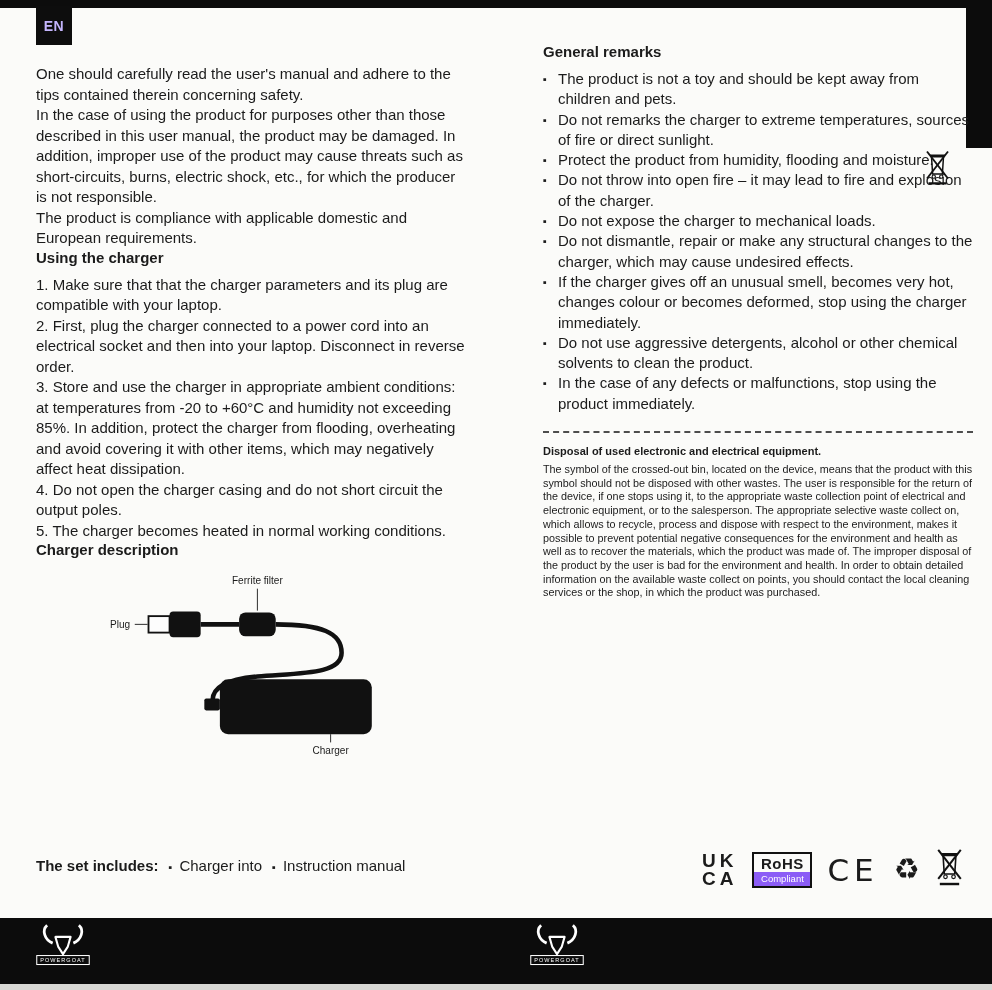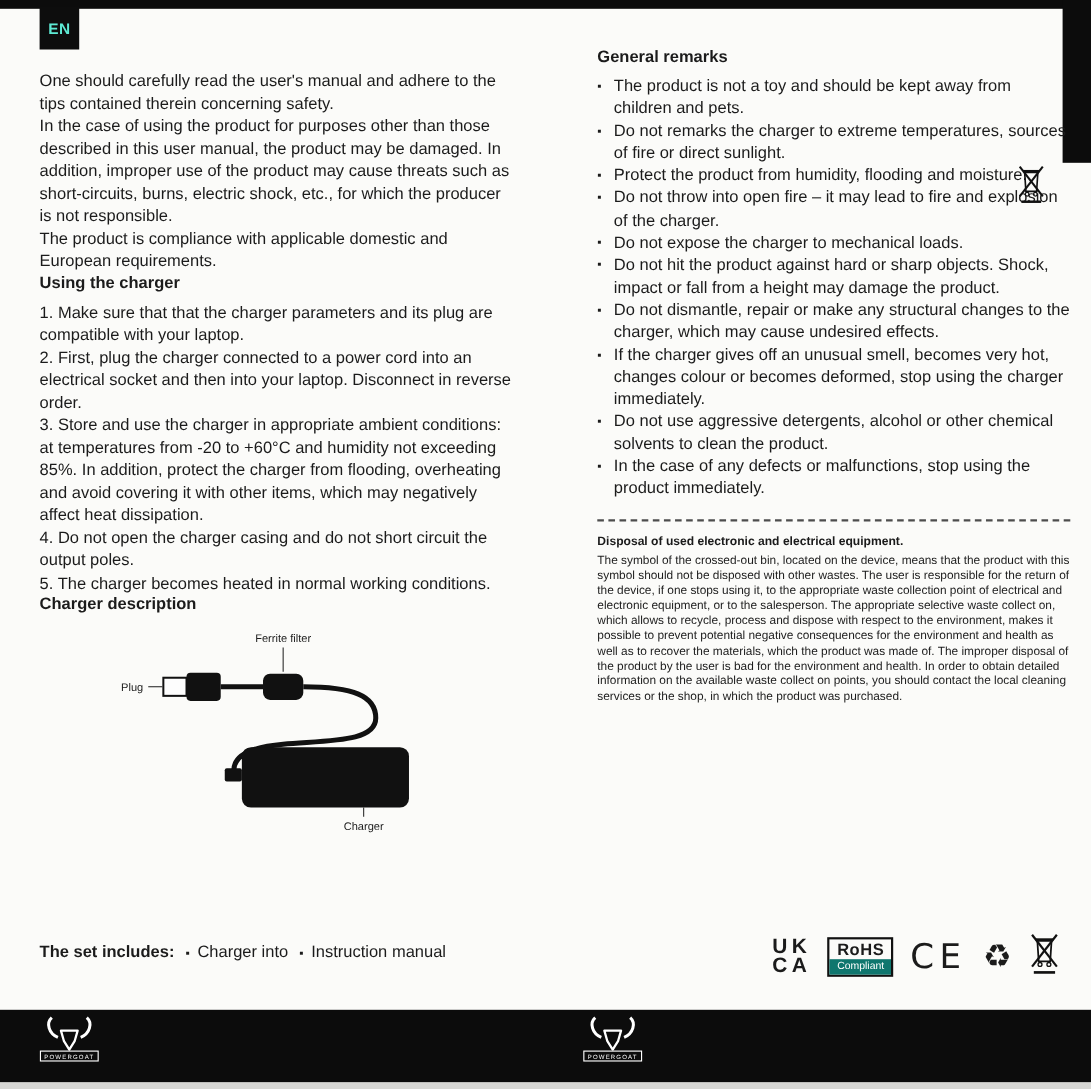--- a/index.html
+++ b/index.html
@@ -5,21 +5,21 @@
   html,body{margin:0;padding:0;background:#e9e9e7;}
   .page{
     position:relative;width:992px;height:990px;background:#fbfbf9;
     font-family:"Liberation Sans",sans-serif;color:#1b1b1b;overflow:hidden;
   }
   
   .topbar{position:absolute;top:0;left:0;right:0;height:8px;background:#0c0c0c;}
   .topright-strip{position:absolute;top:0;right:0;width:26px;height:148px;background:#0c0c0c;}
   .en-badge{
     position:absolute;left:36px;top:6px;width:36px;height:39px;background:#0d0d0d;
-    color:#5eead4;font-weight:700;font-size:14px;display:flex;align-items:center;justify-content:center;
+    color:#c4b5fd;font-weight:700;font-size:14px;display:flex;align-items:center;justify-content:center;
     letter-spacing:.5px;
   }
   .bottom-strip{position:absolute;left:0;right:0;bottom:0;height:6px;background:#d8d8d5;}
 
   
   .left-col{position:absolute;left:36px;top:64px;width:433px;}
   .right-col{position:absolute;left:530px;top:43px;width:430px;margin-left:13px;}
 
   .section-title{font-size:15px;font-weight:700;margin:0 0 9px 0;}
   .mt{}
@@ -47,21 +47,21 @@
   
   .set-row{position:absolute;left:36px;top:857px;font-size:15px;display:flex;align-items:baseline;gap:10px;white-space:nowrap;}
   .set-label{font-weight:700;}
   .set-item::before{content:"▪";font-size:11px;margin-right:7px;}
 
   
   .cert-row{position:absolute;left:702px;top:848px;display:flex;align-items:center;gap:15px;}
   .ukca{font-weight:700;font-size:19px;line-height:18px;letter-spacing:4px;}
   .rohs{border:2.5px solid #111;text-align:center;min-width:56px;}
   .rohs-top{font-size:15px;font-weight:700;padding:1px 5px 0 5px;letter-spacing:.5px;}
-  .rohs-bottom{background:#0f766e;color:#fff;font-size:9.5px;padding:1px 4px 2px 4px;}
+  .rohs-bottom{background:#8b5cf6;color:#fff;font-size:9.5px;padding:1px 4px 2px 4px;}
   .ce-mark{font-family:"DejaVu Sans",sans-serif;font-size:31px;font-weight:400;letter-spacing:5px;}
   .recycle{font-size:29px;line-height:1;}
 
   .weee-top{position:absolute;left:924px;top:150px;}
 
   
   .bottom-bar{position:absolute;left:0;right:0;top:918px;height:66px;background:#0c0c0c;}
   .goat{position:absolute;top:5px;}
   .goat.g1{left:34px;}
   .goat.g2{left:528px;}
@@ -127,21 +127,20 @@
   </div>
 
   <div class="right-col">
     <h3 class="section-title">General remarks</h3>
     <ul class="remarks">
       <li>The product is not a toy and should be kept away from children and pets.</li>
       <li>Do not remarks the charger to extreme temperatures, sources of fire or direct sunlight.</li>
       <li>Protect the product from humidity, flooding and moisture.</li>
       <li>Do not throw into open fire – it may lead to fire and explosion of the charger.</li>
       <li>Do not expose the charger to mechanical loads.</li>
-      <li>Do not hit the product against hard or sharp objects. Shock, impact or fall from a height may damage the product.</li>
       <li>Do not dismantle, repair or make any structural changes to the charger, which may cause undesired effects.</li>
       <li>If the charger gives off an unusual smell, becomes very hot, changes colour or becomes deformed, stop using the charger immediately.</li>
       <li>Do not use aggressive detergents, alcohol or other chemical solvents to clean the product.</li>
       <li>In the case of any defects or malfunctions, stop using the product immediately.</li>
     </ul>
 
     <hr class="dash-sep">
 
     <h4 class="disposal-title">Disposal of used electronic and electrical equipment.</h4>
     <p class="disposal-body">The symbol of the crossed-out bin, located on the device, means that the product with this symbol should not be disposed with other wastes. The user is responsible for the return of the device, if one stops using it, to the appropriate waste collection point of electrical and electronic equipment, or to the salesperson. The appropriate selective waste collect on, which allows to recycle, process and dispose with respect to the environment, makes it possible to prevent potential negative consequences for the environment and health as well as to recover the materials, which the product was made of. The improper disposal of the product by the user is bad for the environment and health. In order to obtain detailed information on the available waste collect on points, you should contact the local cleaning services or the shop, in which the product was purchased.</p>

